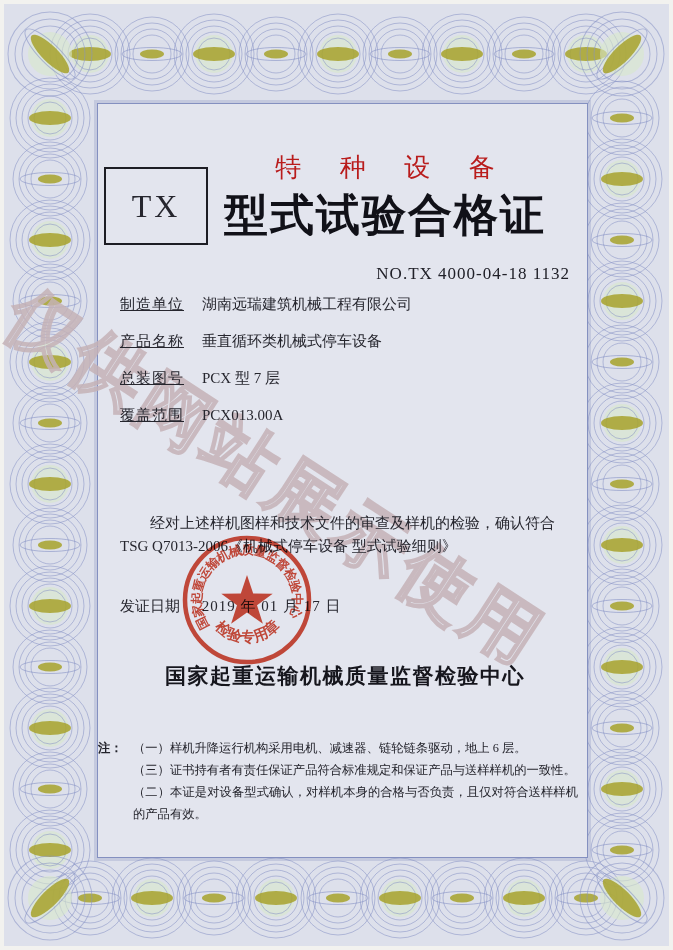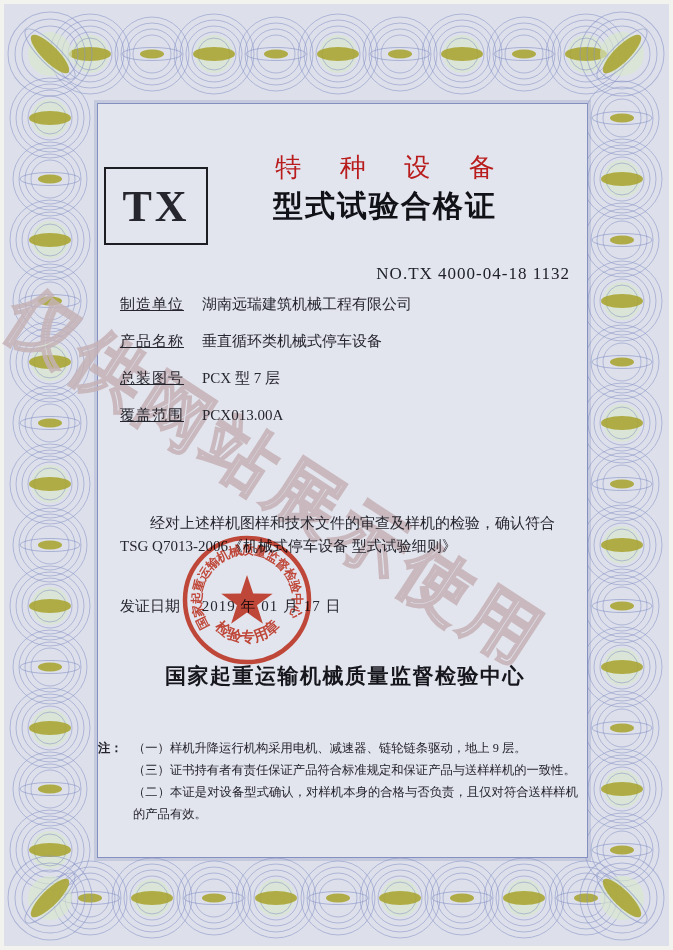--- a/index.html
+++ b/index.html
@@ -26,28 +26,28 @@
     color:transparent;-webkit-text-stroke:2.2px rgba(196,178,182,.85);
     transform:rotate(33deg);transform-origin:0 0;pointer-events:none;
   }
   .content{position:absolute;left:0;top:0;width:673px;height:950px;z-index:3;color:#26262e;}
 
   .tx-box{
     position:absolute;left:104px;top:167px;width:104px;height:78px;
     border:2px solid #1d1d24;box-sizing:border-box;
     display:flex;align-items:center;justify-content:center;
   }
-  .tx-box span{font-size:44px;font-weight:bold;letter-spacing:3px;}
+  .tx-box span{font-size:32px;font-weight:normal;letter-spacing:3px;}
   .title-small{
     position:absolute;left:215px;top:150px;width:340px;text-align:center;
     font-size:26px;letter-spacing:16px;text-indent:16px;color:#b91c1c;
   }
   .title-main{
     position:absolute;left:205px;top:186px;width:360px;text-align:center;
-    font-size:30px;font-weight:bold;letter-spacing:2px;color:#111118;
+    font-size:44px;font-weight:bold;letter-spacing:2px;color:#111118;
   }
   .cert-no{
     position:absolute;left:180px;top:264px;width:390px;text-align:right;
     font-size:17px;letter-spacing:1px;color:#202028;
   }
   .fields{position:absolute;left:120px;top:297px;width:450px;}
   .field-row{margin-bottom:22px;line-height:15px;font-size:15px;white-space:nowrap;}
   .field-label{display:inline-block;width:64px;margin-right:18px;letter-spacing:1px;text-decoration:underline;}
   .conclusion{position:absolute;left:120px;top:512px;width:450px;font-size:15px;line-height:23px;}
   .conclusion .l1{padding-left:2em;}
@@ -190,21 +190,21 @@
     <div class="date-row">
       <span>发证日期</span>
       <span class="val">2019 年 01 月 17 日</span>
     </div>
 
     <div class="issuer">国家起重运输机械质量监督检验中心</div>
 
     <div class="notes">
       <span class="notes-label">注：</span>
       <div class="notes-list">
-        <div class="note-item">（一）样机升降运行机构采用电机、减速器、链轮链条驱动，地上 9 层。</div>
+        <div class="note-item">（一）样机升降运行机构采用电机、减速器、链轮链条驱动，地上 6 层。</div>
         <div class="note-item">（三）证书持有者有责任保证产品符合标准规定和保证产品与送样样机的一致性。</div>
         <div class="note-item">（二）本证是对设备型式确认，对样机本身的合格与否负责，且仅对符合送样样机的产品有效。</div>
       </div>
     </div>
 
   </div>
 
   <svg class="seal" viewBox="0 0 172 172">
     <defs>
       <path id="sealArcTop" d="M 48.3,112.4 A 46,46 0 1 1 123.7,112.4" fill="none"></path>

